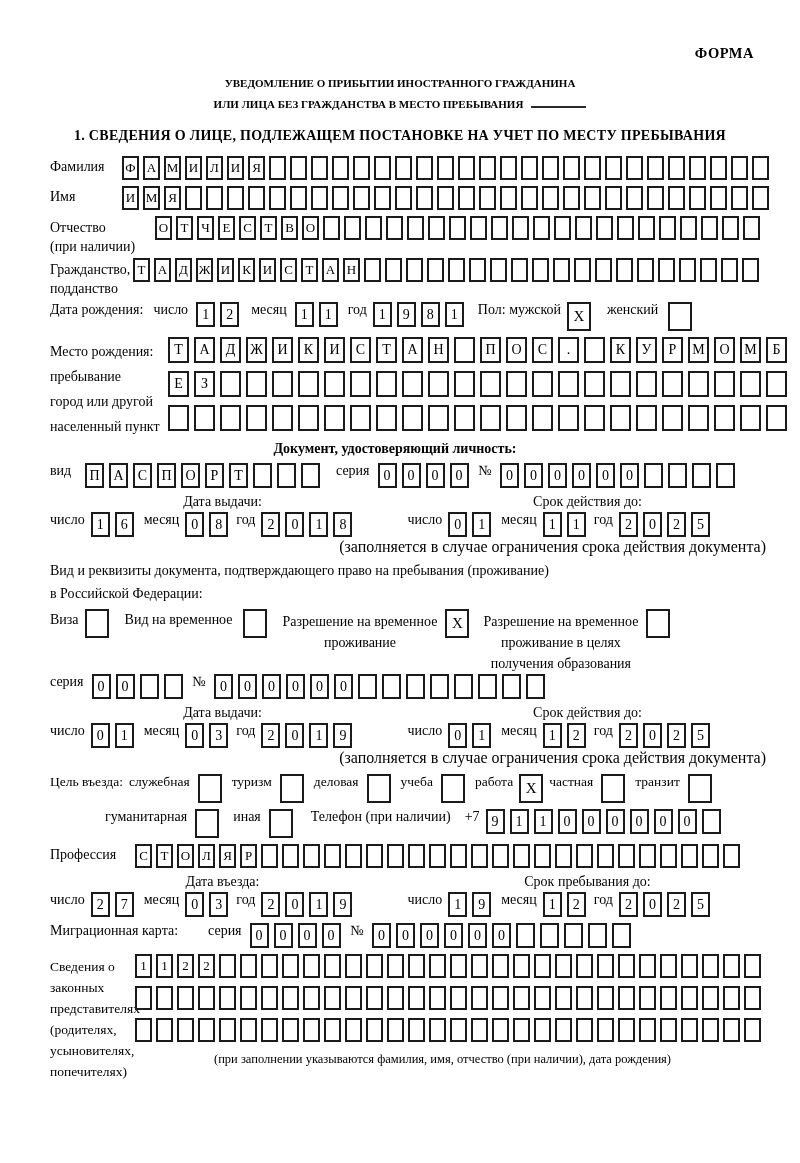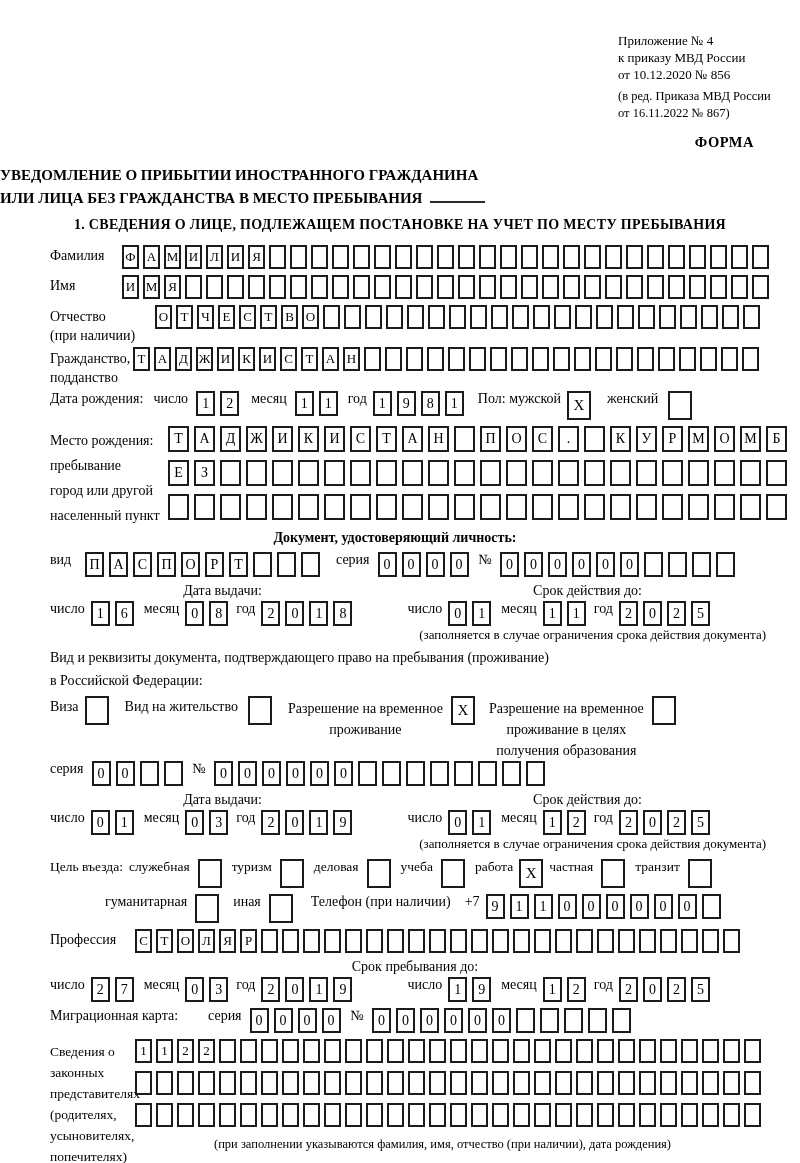--- a/index.html
+++ b/index.html
@@ -10,24 +10,24 @@
     font-size:14px;
   }
   .page { padding-top:32px; }
 
   
   .header-note { margin-left:618px; width:180px; font-size:13px; line-height:1.32; }
   .header-note .small { font-size:12.5px; }
   .header-note .gap { margin-top:5px; }
   .forma { text-align:right; padding-right:46px; font-weight:bold; font-size:14.5px; margin-top:13px; letter-spacing:.5px; }
 
-  .title { font-weight:bold; font-size:15px; line-height:1.5; margin-top:13px; }
+  .title { text-align:center; font-weight:bold; font-size:11px; line-height:1.5; margin-top:13px; }
   .title .blank { display:inline-block; width:55px; border-bottom:2px solid #2a2a2a; height:14px; margin-left:8px; }
 
-  .sec1 { text-align:center; font-weight:bold; font-size:14px; margin-top:8px; letter-spacing:.3px; }
+  .sec1 { text-align:center; font-weight:bold; font-size:14px; margin-top:16px; letter-spacing:.3px; }
 
   .form { padding:12px 20px 0 50px; }
   .row { display:flex; align-items:flex-start; margin-bottom:6px; }
   .lbl { flex:none; padding-top:3px; }
   .lbl2 { flex:none; line-height:19px; padding-top:2px; }
 
   .cells { display:flex; gap:4px; flex:none; }
   .cell {
     width:13px; height:20px; border:2px solid #1b1b1b;
     text-align:center; font-size:13px; line-height:20px; flex:none; background:#fff;
@@ -41,48 +41,41 @@
     display:inline-block; width:20px; height:25px; border:2px solid #1b1b1b;
     text-align:center; font-size:15px; line-height:25px; flex:none; background:#fff;
   }
   .inline { display:flex; align-items:flex-start; }
   .inline > * { flex:none; }
 
   .center-b { text-align:center; font-weight:bold; margin:2px 40px 6px 0; }
   .two-col { display:flex; margin-bottom:2px; }
   .two-col .half-l { width:345px; text-align:center; }
   .two-col .half-r { flex:1; text-align:center; }
-  .note { text-align:right; padding-right:14px; font-size:13px; margin:1px 0 7px; }
+  .note { text-align:right; padding-right:14px; font-size:16px; margin:1px 0 7px; }
   .para { margin-bottom:7px; }
 
   .opt-label { text-align:center; line-height:21px; }
   .mt2 { margin-top:2px; }
 
   .legal { display:flex; }
   .legal .lbl-col { flex:none; width:85px; line-height:21px; font-size:13.5px; padding-top:2px; }
   .legal .rows-col { flex:1; }
   .legal .cells { margin-bottom:8px; }
   .legal-note { text-align:center; font-size:12.5px; margin-top:10px; padding-right:30px; }
 
   .ml6{margin-left:6px}.ml8{margin-left:8px}.ml10{margin-left:10px}.ml12{margin-left:12px}
   .ml14{margin-left:14px}.ml16{margin-left:16px}.ml18{margin-left:18px}.ml30{margin-left:30px}.ml65{margin-left:55px}
   .mr6{margin-right:6px}.mr8{margin-right:8px}.mr10{margin-right:10px}
 </style>
 </head>
 <body>
 
 <div class="page">
 
-  <div class="header-note">
-    <div>Приложение № 4</div>
-    <div>к приказу МВД России</div>
-    <div>от 10.12.2020 № 856</div>
-    <div class="small gap">(в ред. Приказа МВД России</div>
-    <div class="small">от 16.11.2022 № 867)</div>
-  </div>
 
   <div class="forma">ФОРМА</div>
 
   <div class="title">
     <div>УВЕДОМЛЕНИЕ О ПРИБЫТИИ ИНОСТРАННОГО ГРАЖДАНИНА</div>
     <div><span>ИЛИ ЛИЦА БЕЗ ГРАЖДАНСТВА В МЕСТО ПРЕБЫВАНИЯ</span><span class="blank"></span></div>
   </div>
 
   <div class="sec1">1. СВЕДЕНИЯ О ЛИЦЕ, ПОДЛЕЖАЩЕМ ПОСТАНОВКЕ НА УЧЕТ ПО МЕСТУ ПРЕБЫВАНИЯ</div>
 
@@ -434,21 +427,21 @@
     </div>
 
     <div class="note">(заполняется в случае ограничения срока действия документа)</div>
 
     <div class="para">Вид и реквизиты документа, подтверждающего право на пребывания (проживание)</div>
     <div class="para">в Российской Федерации:</div>
 
     <div class="row" style="margin-bottom:0">
       <span class="lbl">Виза</span>
       <span class="box ml6"></span>
-      <span class="lbl ml16">Вид на жительство</span>
+      <span class="lbl ml16">Вид на временное</span>
       <span class="box ml10"></span>
       <span class="opt-label ml16 mt2">
         <span style="display:block">Разрешение на временное</span>
         <span style="display:block">проживание</span>
       </span>
       <span class="box ml8">X</span>
       <span class="opt-label ml14 mt2">
         <span style="display:block">Разрешение на временное</span>
         <span style="display:block">проживание в целях</span>
         <span style="display:block">получения образования</span>
@@ -595,20 +588,21 @@
           <span class="cell"></span>
           <span class="cell"></span>
           <span class="cell"></span>
           <span class="cell"></span>
           <span class="cell"></span>
           <span class="cell"></span>
         </div>
     </div>
 
     <div class="two-col">
+      <div class="half-l">Дата въезда:</div>
       <div class="half-r">Срок пребывания до:</div>
     </div>
 
     <div class="row inline">
       <span class="mr6">число</span>
       <span class="cells md">
           <span class="cell">2</span>
           <span class="cell">7</span>
         </span>
       <span class="ml10 mr6">месяц</span>

